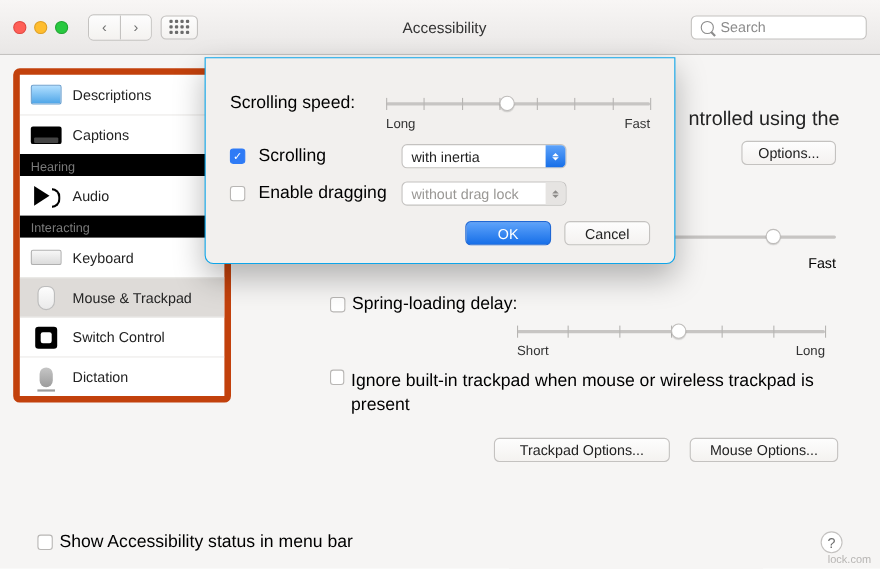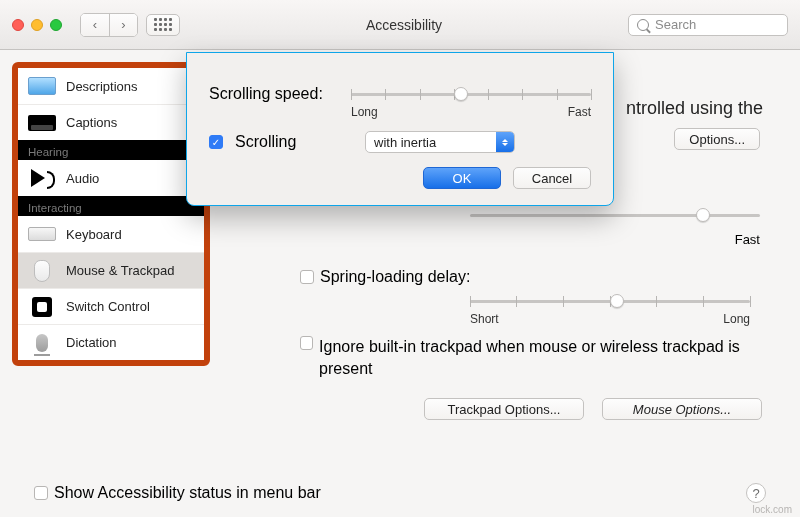--- a/index.html
+++ b/index.html
@@ -223,21 +223,21 @@
     </div>
   </div>
 
   <div class="ignore-block">
     <div class="mac-cb"></div>
     <div class="txt">Ignore built-in trackpad when mouse or wireless trackpad is present</div>
   </div>
 
   <div class="opt-buttons">
     <button class="mac-btn" style="width:160px;">Trackpad Options...</button>
-    <button class="mac-btn" style="width:160px;font-style:italic;">Mouse Options...</button>
+    <button class="mac-btn" style="width:135px;">Mouse Options...</button>
   </div>
 
   <div class="footer">
     <div class="cb-row">
       <div class="mac-cb"></div>
       <span>Show Accessibility status in menu bar</span>
     </div>
     <div class="help">?</div>
   </div>
 
@@ -269,20 +269,31 @@
       <span style="width:118px;">Scrolling</span>
       <div class="mac-select">
         <span>with inertia</span>
         <div class="ddbtn">
             <div class="arr-up"></div>
             <div class="arr-dn"></div>
           </div>
       </div>
     </div>
 
+    <div class="row">
+      <div class="mac-cb"></div>
+      <span style="width:118px;">Enable dragging</span>
+      <div class="mac-select disabled">
+        <span>without drag lock</span>
+        <div class="ddbtn">
+            <div class="arr-up"></div>
+            <div class="arr-dn"></div>
+          </div>
+      </div>
+    </div>
 
     <div class="sheet-btns">
       <button class="mac-btn primary" style="width:78px;">OK</button>
       <button class="mac-btn" style="width:78px;">Cancel</button>
     </div>
   </div>
 
   <div class="watermark">lock.com</div>
 </div>
 

